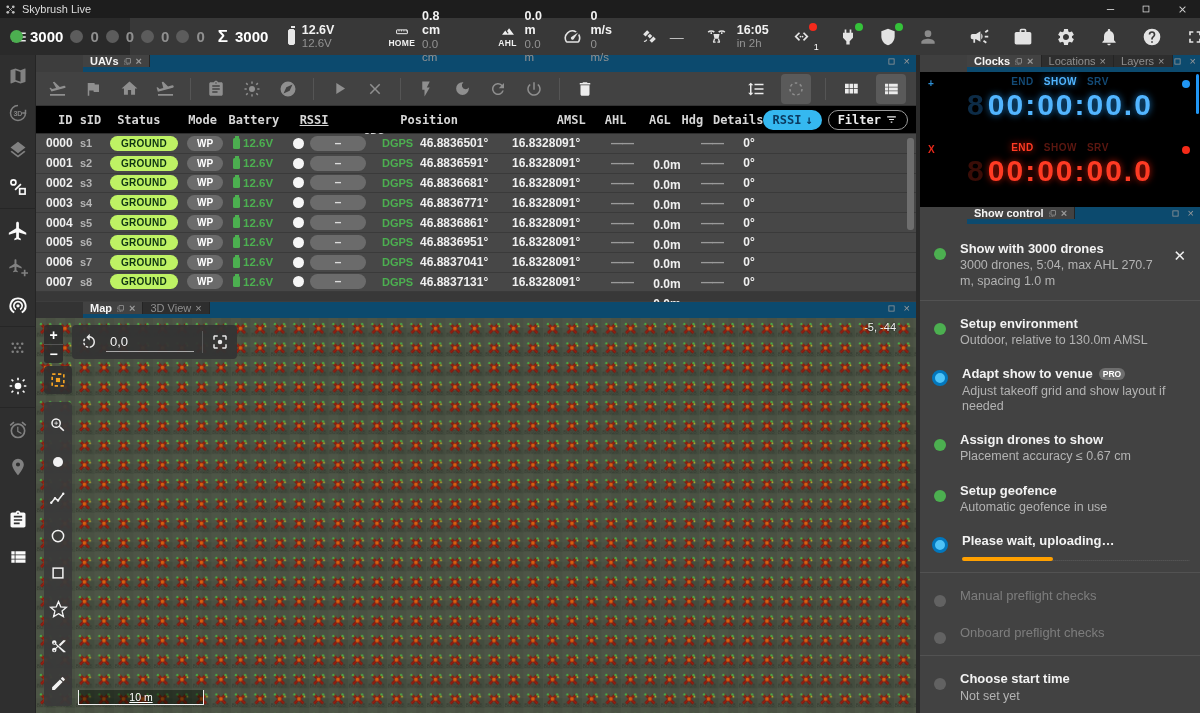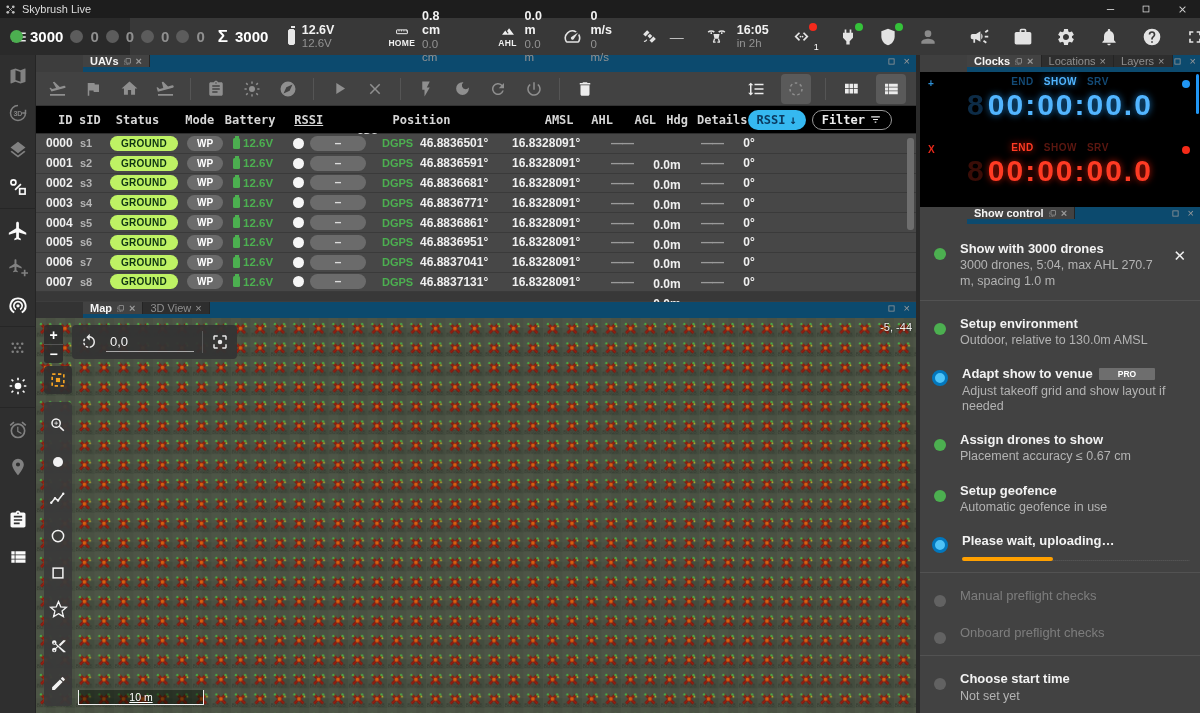--- a/index.html
+++ b/index.html
@@ -100,21 +100,21 @@
   .ol-zoom div{height:19px;display:flex;align-items:center;justify-content:center;color:#fff;font-size:14px;font-weight:bold;}
   .ol-zoom div+div{border-top:1px solid #555;}
   .rotwidget{position:absolute;left:36px;top:7px;height:34px;background:rgba(52,52,52,.95);border-radius:4px;display:flex;align-items:center;padding:0 8px;gap:8px;}
   .rotwidget .rotval{font-size:13px;color:#f5f5f5;border-bottom:1px solid #aaa;width:88px;padding:1px 4px 2px;}
   .rotwidget .vsep{width:1px;height:22px;background:#5a5a5a;}
   .rot-ic{color:#e8e8e8;}
   .gridbtn{position:absolute;left:8px;top:48px;width:28px;height:28px;border-radius:4px;background:rgba(48,48,48,.9);display:flex;align-items:center;justify-content:center;color:#f4a222;}
   .maptools{position:absolute;left:8px;top:84px;width:28px;background:rgba(58,58,58,.95);border-radius:4px;display:flex;flex-direction:column;align-items:center;padding:4px 0;}
   .mt-btn{width:28px;height:37px;display:flex;align-items:center;justify-content:center;color:#f2f2f2;}
   .scalebar{position:absolute;left:42px;bottom:8px;width:126px;height:15px;background:rgba(0,10,0,.45);border:1px solid #eee;border-top:none;display:flex;align-items:center;justify-content:center;font-size:10.5px;color:#fff;text-decoration:underline;}
-  .mapcoords{position:absolute;right:4px;top:3px;font-size:11px;color:#f0f0f0;text-shadow:0 0 2px #000;}
+  .mapcoords{position:absolute;right:20px;top:3px;font-size:11px;color:#f0f0f0;text-shadow:0 0 2px #000;}
 
   
   .clocks{position:absolute;left:0;top:0;width:280px;height:152px;}
   .clkbody{position:relative;height:135px;background:#000;overflow:hidden;}
   .clkrow{position:relative;height:66px;padding-top:4px;}
   .clklabels{display:flex;justify-content:center;gap:10px;font-size:10px;font-weight:bold;letter-spacing:.5px;}
   .clkmarker{position:absolute;left:8px;top:6px;font-size:10px;font-weight:bold;}
   .clkdot{position:absolute;right:10px;top:8px;width:8px;height:8px;border-radius:50%;}
   .clkdigits{display:flex;justify-content:center;align-items:baseline;margin-top:1px;font-family:"DejaVu Sans Mono",monospace;font-weight:bold;font-size:30px;letter-spacing:2px;}
   .blue .on{color:#52b5ff;text-shadow:0 0 7px rgba(33,150,243,.8);}
@@ -133,21 +133,21 @@
   .showctl{position:absolute;left:0;top:152px;width:280px;height:506px;background:#424242;}
   .sc-body{height:489px;overflow:hidden;padding-top:6px;}
   .sc-item{display:flex;align-items:flex-start;padding:9px 10px 7px 14px;gap:14px;}
   .sc-dot{flex:0 0 12px;width:12px;height:12px;border-radius:50%;background:#4caf50;margin-top:9px;}
   .state-active .sc-dot{background:#4fc3f7;border:3px solid #0277bd;width:16px;height:16px;flex-basis:16px;margin-top:6px;margin-left:-2px;}
   .state-disabled .sc-dot,.state-pending .sc-dot{background:#626262;}
   .sc-text{flex:1;min-width:0;}
   .sc-title{font-size:13px;font-weight:bold;color:#f2f2f2;line-height:1.25;}
   .sc-sub{font-size:12.5px;color:#b3b3b3;line-height:1.22;margin-top:1px;}
   .state-disabled .sc-title{color:#7d7d7d;font-weight:normal;}
-  .sc-badge{display:inline-block;background:#6e6e6e;color:#fff;font-size:8.5px;font-weight:bold;border-radius:1px;padding:1px 19px;margin-left:6px;vertical-align:1px;}
+  .sc-badge{display:inline-block;background:#6e6e6e;color:#fff;font-size:8.5px;font-weight:bold;border-radius:6px;padding:1px 4px;margin-left:6px;vertical-align:1px;}
   .sc-close{flex:0 0 auto;color:#f0f0f0;font-size:15px;margin-top:8px;margin-right:4px;}
   .sc-progress{position:relative;height:4px;margin-top:8px;border-radius:2px;background:transparent;border-bottom:1px dotted #5d5d5d;}
   .sc-progress-fill{position:absolute;left:0;top:0;height:4px;border-radius:2px;background:#ffa000;}
   .sc-divider{height:1px;background:#525252;margin:4px 0;}
   .sc-spacer{height:24px;}
 </style>
 </head>
 <body>
 
 <svg width="0" height="0" style="position:absolute">
@@ -756,21 +756,21 @@
         <span style="width:44px;text-align:center;">AMSL</span>
         <span style="width:46px;text-align:center;">AHL</span>
         <span style="width:44px;text-align:center;">AGL</span>
         <span style="width:32px;">Hdg</span>
         <span>Details</span>
         <span style="flex:1"></span>
         <span class="chip rssi" style="margin-right:6px;">
             <span>RSSI</span>
             <span>↓</span>
           </span>
-        <span class="chip filter" style="margin-right:24px;text-align:right;">
+        <span class="chip filter" style="margin-right:8px;text-align:right;">
             <span>Filter</span>
             <svg class="ic" width="13" height="13">
               <use href="#i-filterlines"></use>
             </svg>
           </span>
       </div>
       <div class="rows">
 
           <div class="uav-row">
             <span class="c-id">0000</span>

